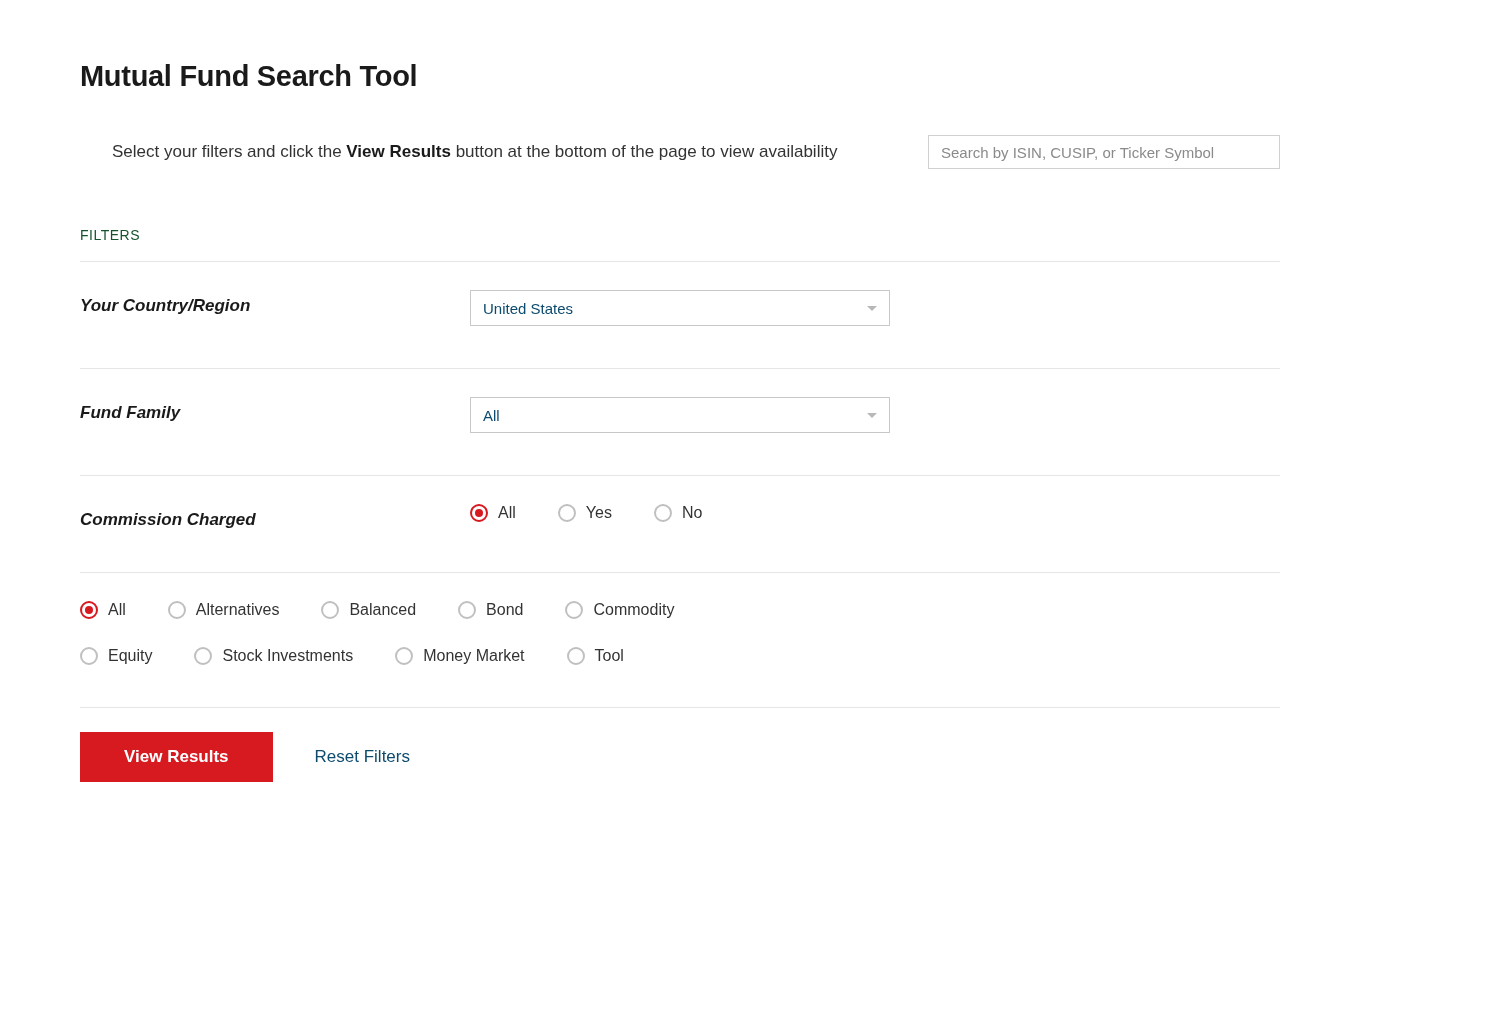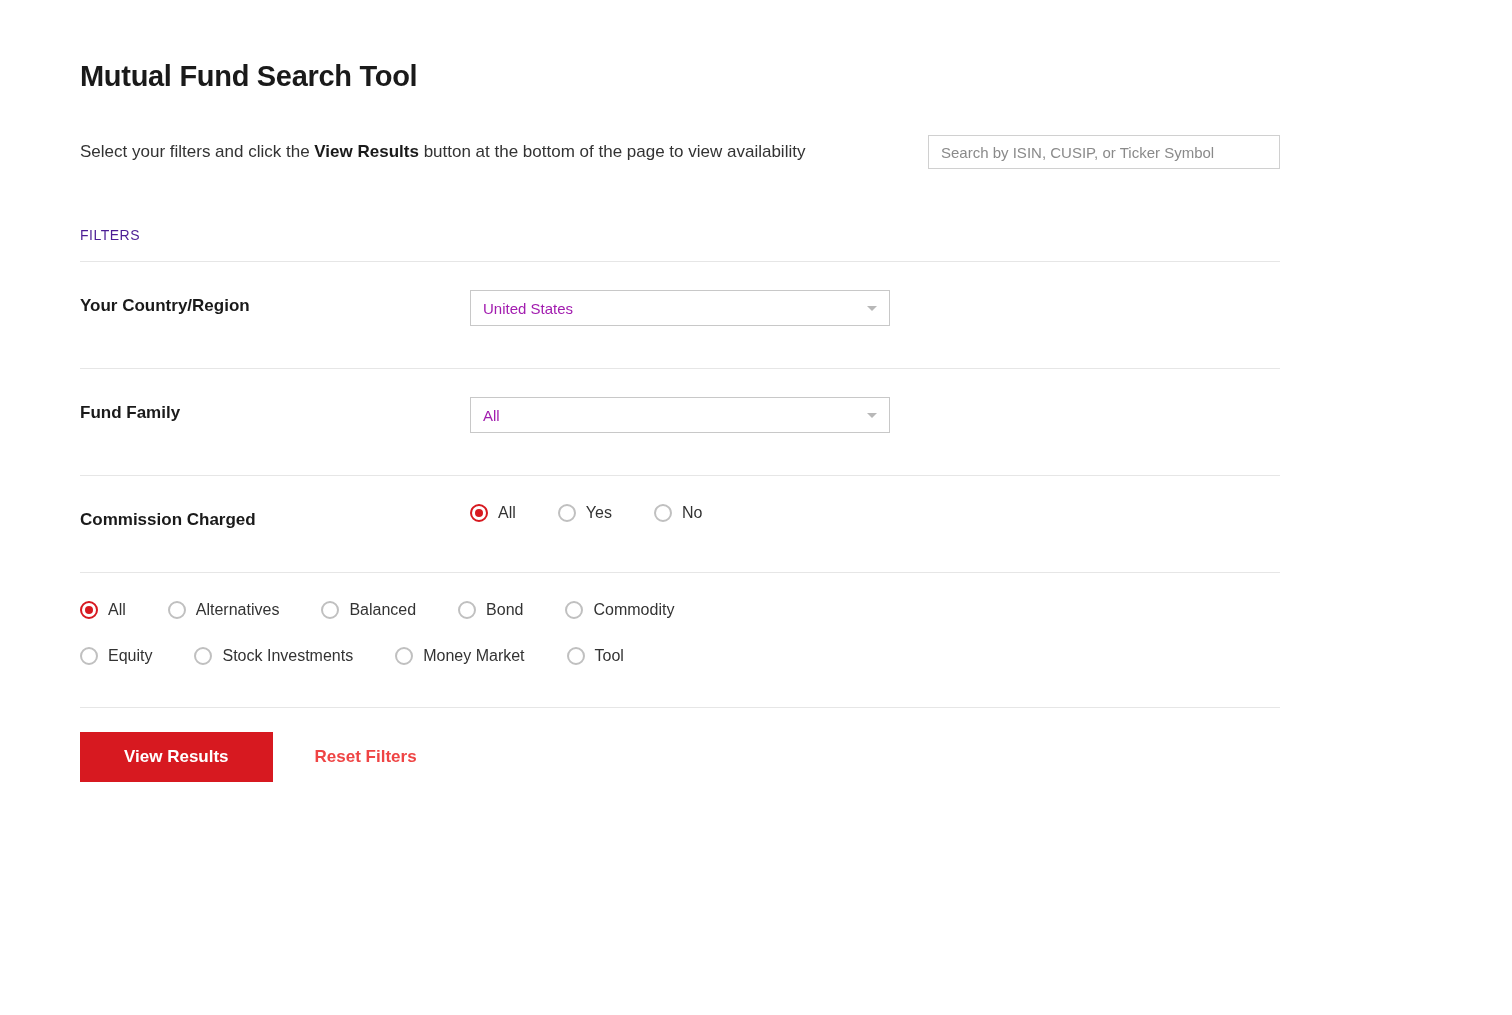--- a/index.html
+++ b/index.html
@@ -24,70 +24,72 @@
     }
     .top-row {
       display: flex;
       justify-content: space-between;
       align-items: center;
       margin-bottom: 58px;
     }
     .instruction {
       font-size: 17px;
       color: #333;
+      margin-left: 32px;
     }
     .instruction strong {
       font-weight: 700;
       color: #1a1a1a;
     }
     .search-input {
       width: 352px;
       height: 34px;
       border: 1px solid #d0d0d0;
       padding: 12px 12px;
       font-size: 15px;
       color: #333;
     }
     .search-input::placeholder {
       color: #8a8a8a;
     }
     .filters-label {
       font-size: 14px;
       letter-spacing: 0.5px;
-      color: #4c1d95;
+      color: #14532d;
       margin-bottom: 18px;
     }
     .filter-section {
       border-top: 1px solid #e6e6e6;
       padding: 28px 0 42px 0;
       display: flex;
       align-items: flex-start;
     }
     .filter-label {
       width: 390px;
       font-size: 17px;
       font-weight: 600;
       color: #1a1a1a;
       padding-top: 6px;
+      font-style: italic;
     }
     .filter-control {
       flex: 1;
     }
     .select-wrapper {
       position: relative;
       width: 420px;
     }
     .select {
       width: 100%;
       height: 36px;
       border: 1px solid #c8c8c8;
       background: #fff;
       padding: 0 12px;
       font-size: 15px;
-      color: #a21caf;
+      color: #0c4a6e;
       text-align: left;
       cursor: pointer;
       display: flex;
       align-items: center;
       justify-content: space-between;
     }
     .select-caret {
       width: 0;
       height: 0;
       border-left: 5px solid transparent;
@@ -145,23 +147,23 @@
       border: none;
       font-size: 17px;
       font-weight: 600;
       padding: 0 44px;
       height: 50px;
       cursor: pointer;
     }
     .btn-link {
       background: none;
       border: none;
-      color: #ef4444;
-      font-size: 17px;
-      font-weight: 700;
+      color: #0c4a6e;
+      font-size: 17px;
+      font-weight: 400;
       cursor: pointer;
       padding-left: 6px;
     }
   </style>
 </head>
 <body>
 
 <div class="container">
   <h1>Mutual Fund Search Tool</h1>
 

